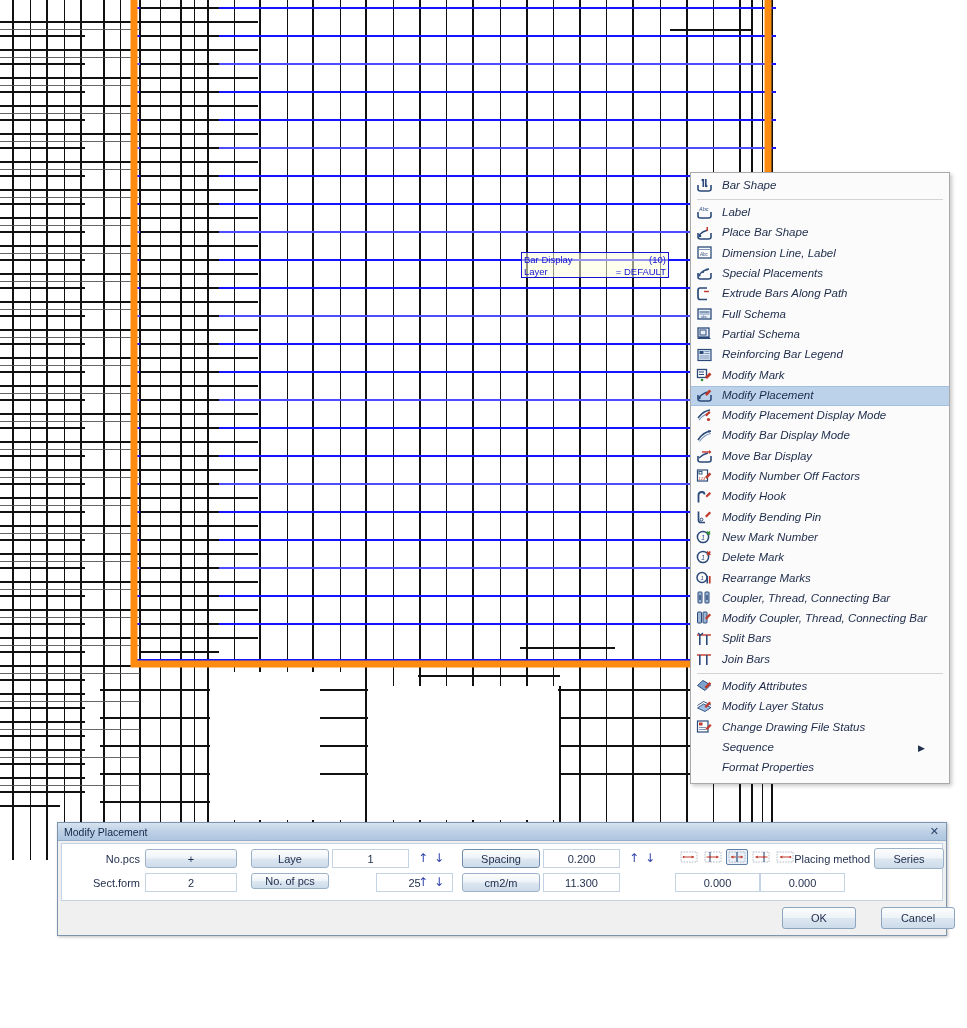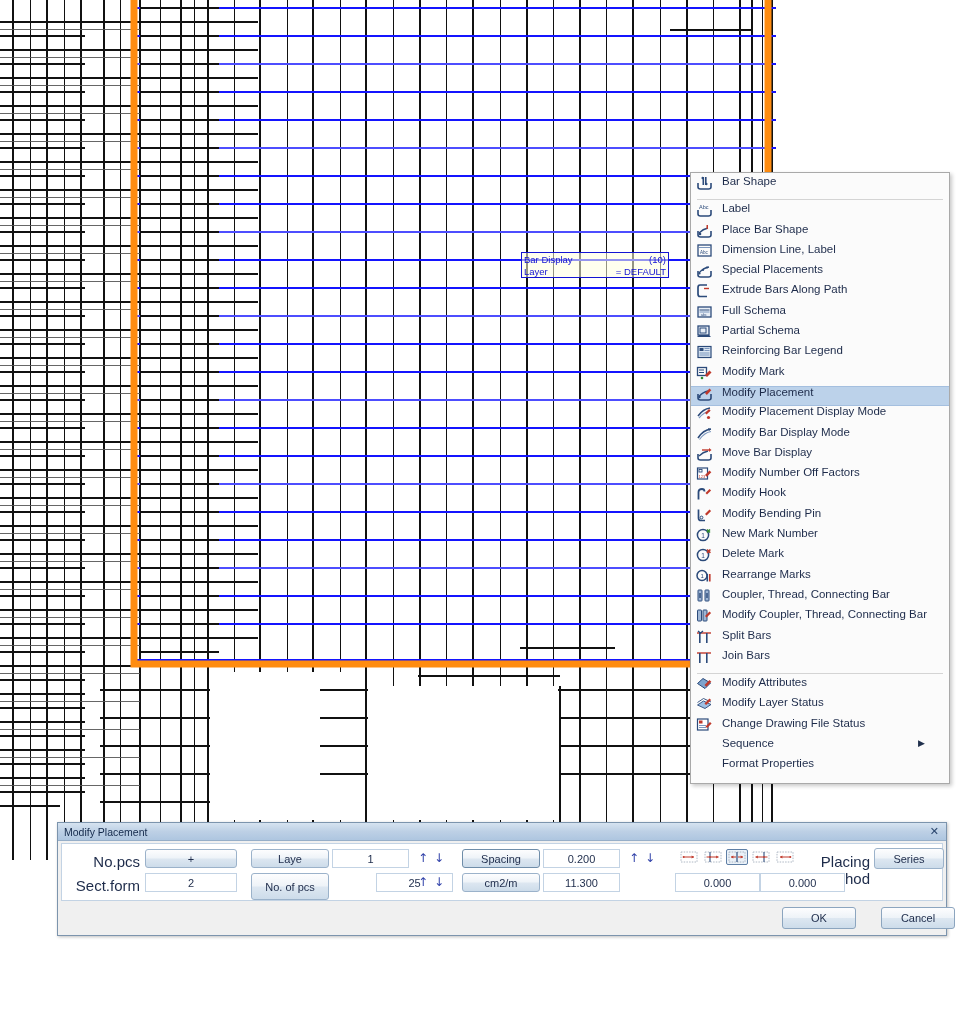--- a/index.html
+++ b/index.html
@@ -30,22 +30,22 @@
 
   
   #ctx-menu{
     position:absolute;left:690px;top:172px;width:260px;
     background:#fbfbfb;border:1px solid #a9a9a9;
     box-shadow:2px 2px 4px rgba(0,0,0,0.22);
     padding:3px 0 4px 0;box-sizing:border-box;
     font-size:11.5px;color:#1d2b4a;
   }
   .mi{
-    display:flex;align-items:flex-start;height:20.3px;padding:0 24px 0 4px;
-    white-space:nowrap;cursor:default;
+    display:flex;align-items:center;height:20.3px;padding:0 24px 0 4px;
+    white-space:nowrap;cursor:default;font-style:italic;
   }
   .mi.sel{background:#bcd2ea;border-top:1px solid #a4bfdf;border-bottom:1px solid #a4bfdf;height:18.3px;}
   .mi .ico{width:20px;height:16px;flex:0 0 20px;margin-right:7px;position:relative;}
   .mi .ico svg{position:absolute;left:1px;top:0;}
   .mi .lbl{line-height:1;padding-bottom:1px;}
   .mi .arrow{margin-left:auto;font-size:9px;color:#20304d;}
   .msep{height:1px;background:#d4d4d4;margin:3px 6px 3px 6px;}
 
   
   #dialog{
@@ -59,21 +59,21 @@
     border-bottom:1px solid #96aec8;
     display:flex;align-items:center;padding:0 4px 0 6px;font-size:10.5px;color:#13294b;
   }
   #dlg-close{margin-left:auto;font-size:11px;color:#29456d;padding:0 3px;cursor:default;font-weight:bold;}
   #dlg-body{
     position:relative;height:58px;background:#fff;
     border:1px solid #c3d3e4;margin:2px 3px 0 3px;box-sizing:border-box;
   }
   #dlg-foot{position:relative;height:34px;}
 
-  .lblcell{position:absolute;text-align:right;font-size:15px;color:#1d2b4a;}
+  .lblcell{position:absolute;text-align:right;font-size:11px;color:#1d2b4a;}
   .btn{
     position:absolute;box-sizing:border-box;
     background:linear-gradient(to bottom,#fdfdfe 0%,#eef3f8 48%,#dde7f1 52%,#cddcea 100%);
     border:1px solid #9bb2ca;border-radius:3px;
     display:flex;align-items:center;justify-content:center;
     font-size:11px;color:#1d2b4a;cursor:default;
   }
   .btn.strong{border:1px solid #6f8da9;}
   .fld{
     position:absolute;box-sizing:border-box;background:#fff;border:1px solid #c3d3e4;
@@ -798,21 +798,21 @@
             <circle cx="14.3" cy="6" r="1" fill="#c0392b"></circle>
           </svg>
         </div>
       </div>
 
     <span class="lblcell" style="left:718px;top:9px;width:90px;">Placing method</span>
     <div class="btn" style="left:812px;top:4px;width:70px;height:21px;">Series</div>
 
     <span class="lblcell" style="left:8px;top:33px;width:70px;">Sect.form</span>
     <div class="fld" style="left:83px;top:29px;width:92px;height:19px;">2</div>
-    <div class="btn" style="left:189px;top:29px;width:78px;height:27px;">No. of pcs</div>
+    <div class="btn" style="left:189px;top:29px;width:78px;height:16px;">No. of pcs</div>
     <div class="fld" style="left:270px;top:29px;width:77px;height:19px;margin-left:44px;">25</div>
     <div class="updn" style="left:356px;top:32px;">
       <span>↑</span>
       <span>↓</span>
     </div>
     <div class="btn" style="left:400px;top:29px;width:78px;height:19px;">cm2/m</div>
     <div class="fld" style="left:481px;top:29px;width:77px;height:19px;">11.300</div>
     <div class="fld" style="left:613px;top:29px;width:85px;height:19px;">0.000</div>
     <div class="fld" style="left:698px;top:29px;width:85px;height:19px;">0.000</div>
   </div>

